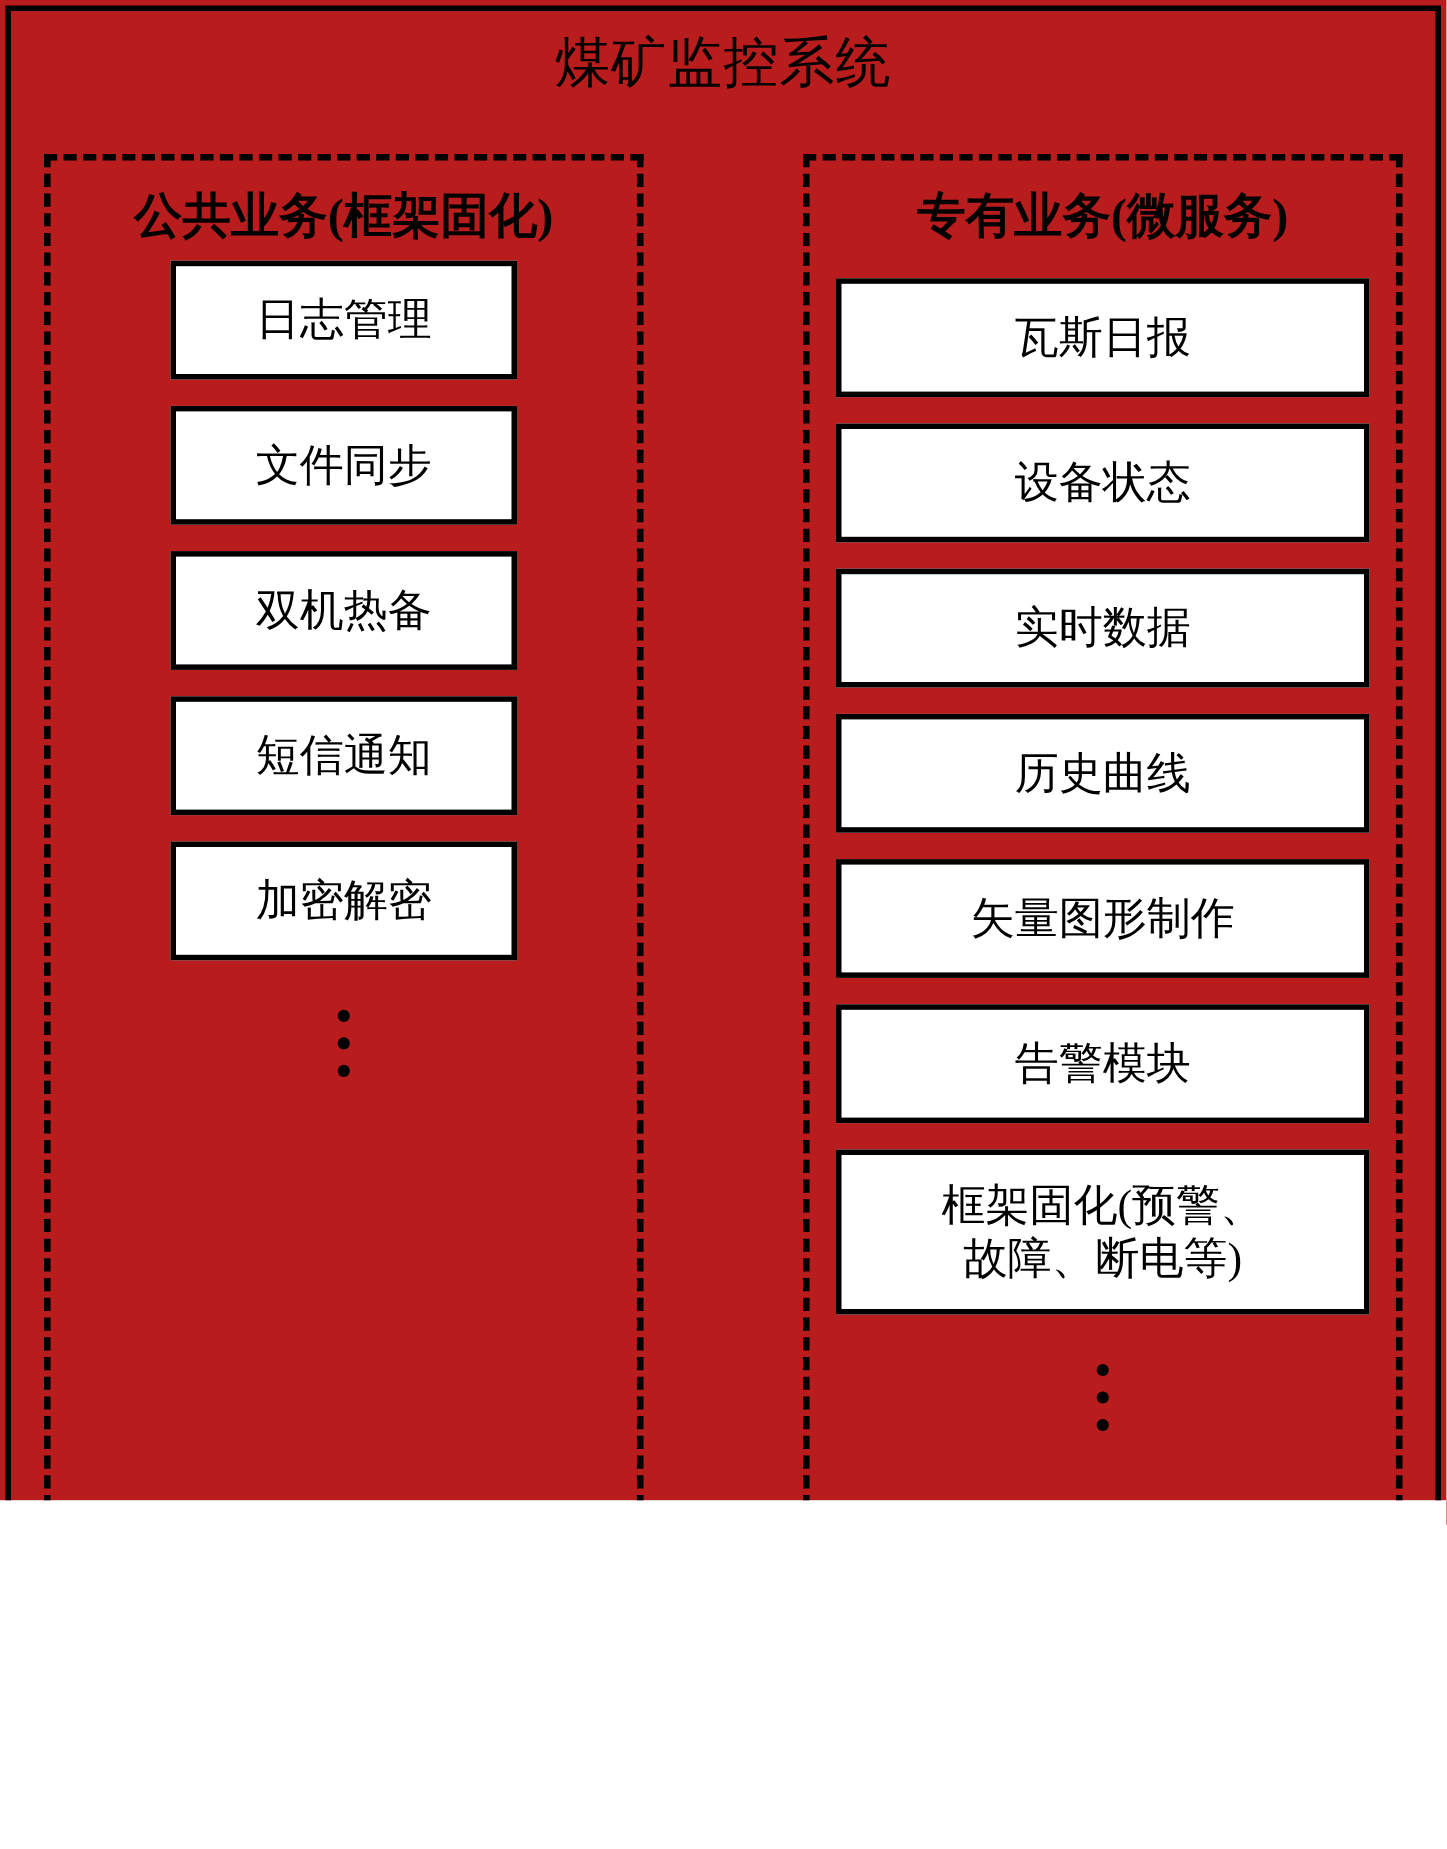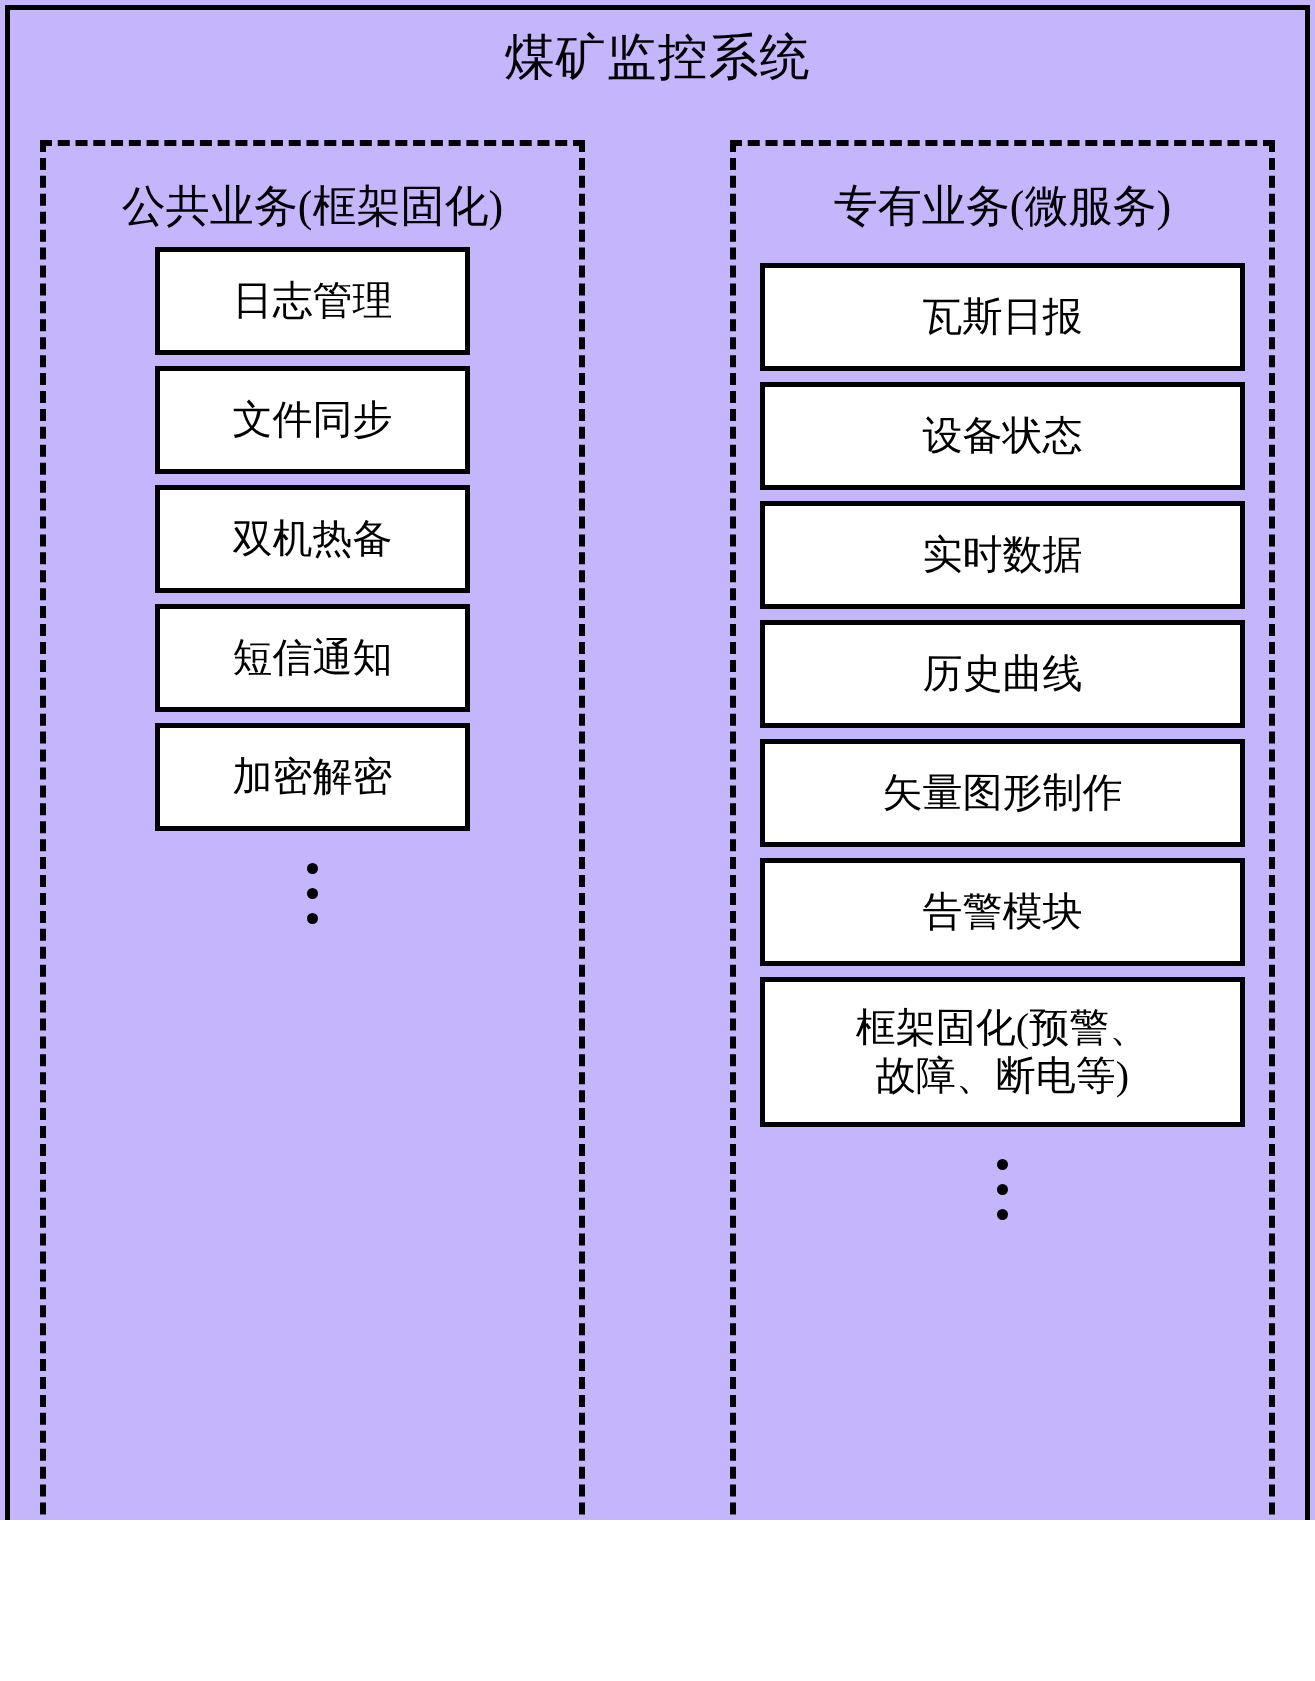--- a/index.html
+++ b/index.html
@@ -8,22 +8,22 @@
     background: #ffffff;
   }
   body {
     font-family: "Liberation Serif", "DejaVu Serif", serif;
     color: #000000;
   }
 
   #page {
     position: relative;
     width: 1315px;
-    height: 1520px;
-    background: #c4b5fd;
+    height: 1364px;
+    background: #b91c1c;
     box-sizing: border-box;
     overflow: hidden;
   }
 
   
   .system-frame {
     position: absolute;
     left: 5px;
     top: 5px;
     width: 1305px;
@@ -67,44 +67,45 @@
     align-items: center;
     background: transparent;
   }
 
   .group-public  { width: 545px; }
   .group-private { width: 545px; gap: 16px; }
 
   .group-title {
     font-size: 44px;
     line-height: 1.15;
-    margin-top: 36px;
+    margin-top: 26px;
     margin-bottom: 14px;
     text-align: center;
     white-space: nowrap;
+    font-weight: bold;
   }
 
   .module-list {
     display: flex;
     flex-direction: column;
     align-items: center;
     width: 100%;
   }
 
   .module-box {
     box-sizing: border-box;
     border: 5px solid #000000;
     background: #ffffff;
     display: flex;
     align-items: center;
     justify-content: center;
     text-align: center;
     font-size: 40px;
     line-height: 1.18;
-    margin-bottom: 11px;
+    margin-bottom: 24px;
   }
 
   .group-public .module-box {
     width: 315px;
     height: 108px;
   }
 
   .group-private .module-box {
     width: 485px;
     height: 108px;

